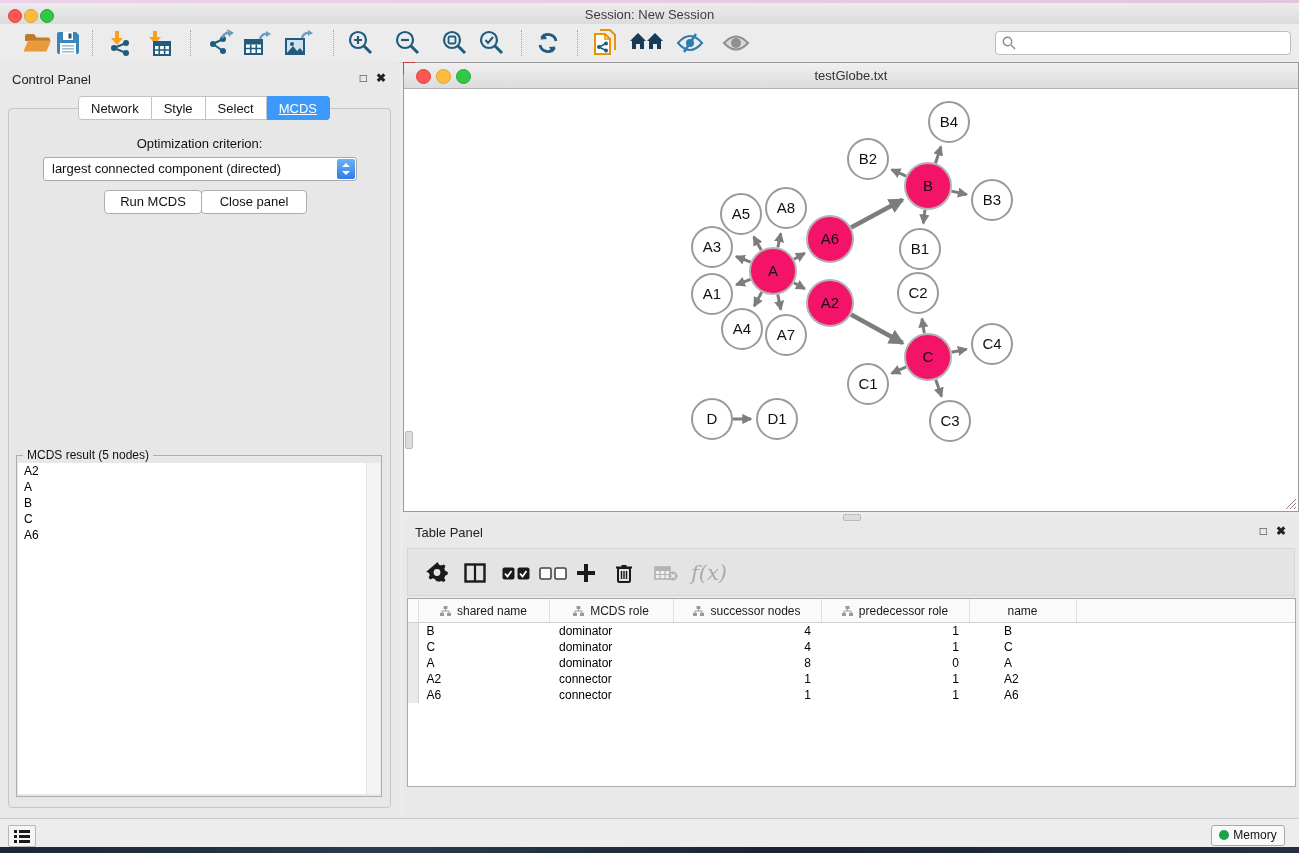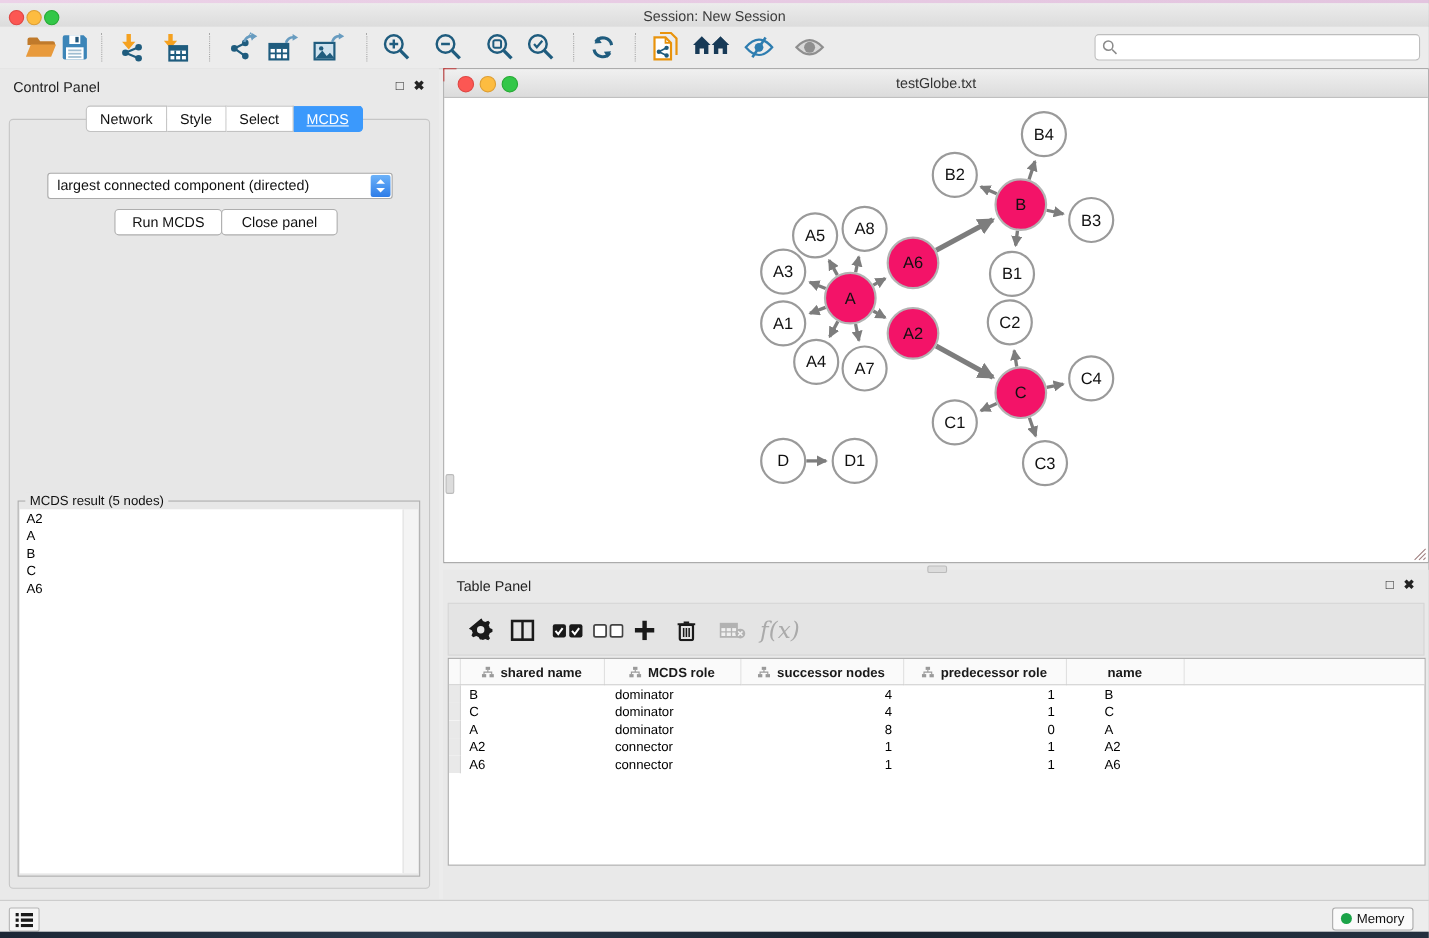--- a/index.html
+++ b/index.html
@@ -50,21 +50,21 @@
   .red-corner{position:absolute;left:-1px;top:-1px;width:10px;height:10px;border-left:2px solid #c24444;border-top:2px solid #c24444;}
   .resize-grip{position:absolute;right:1px;bottom:1px;width:13px;height:13px;}
   .grip-h{position:absolute;left:1px;top:368px;width:6px;height:16px;background:#dcdcdc;border:1px solid #bbb;border-radius:2px;}
   
   .table-panel{position:absolute;left:403px;top:518px;width:896px;height:300px;background:#e9e9e9;}
   .tp-title{position:absolute;left:12px;top:7px;font-size:13px;color:#222;}
   .tp-toolbar{position:absolute;left:4px;top:30px;width:888px;height:48px;background:#e4e4e4;border:1px solid #d6d6d6;box-sizing:border-box;}
   .tp-icon{position:absolute;top:8px;height:32px;display:flex;align-items:center;justify-content:center;}
   .tbl-wrap{position:absolute;left:4px;top:80px;width:889px;height:189px;background:#fff;border:1px solid #a9a9a9;box-sizing:border-box;overflow:hidden;}
   table.datatable{border-collapse:collapse;table-layout:fixed;width:887px;font-size:12px;color:#000;}
-  table.datatable th{height:21px;background:#fafafa;border-bottom:1px solid #cfcfcf;border-right:1px solid #e0e0e0;font-weight:bold;font-size:12px;color:#1a1a1a;text-align:center;overflow:hidden;white-space:nowrap;margin-top:25px;}
+  table.datatable th{height:21px;background:#fafafa;border-bottom:1px solid #cfcfcf;border-right:1px solid #e0e0e0;font-weight:normal;font-size:12px;color:#1a1a1a;text-align:center;overflow:hidden;white-space:nowrap;margin-top:25px;}
   table.datatable th .hicon{margin-right:6px;vertical-align:-1px;}
   table.datatable td{height:16px;padding:0;overflow:hidden;white-space:nowrap;}
   td.gutter,th.gutter{background:#e9e9e9;border-right:1px solid #d2d2d2;}
   .bottom-tabs{position:absolute;left:0;top:271px;width:100%;text-align:center;}
   
   .status-bar{position:absolute;left:0;top:818px;width:100%;height:29px;background:#ededed;border-top:1px solid #c9c9c9;}
   .list-btn{position:absolute;left:8px;top:6px;width:26px;height:20px;background:#f6f6f6;border:1px solid #b5b5b5;border-radius:2px;display:flex;align-items:center;justify-content:center;}
   .memory-btn{position:absolute;right:14px;top:6px;width:72px;height:19px;background:#fafafa;border:1px solid #a9a9a9;border-radius:3px;font-size:12px;color:#111;line-height:18px;text-align:center;}
   .memory-btn .dot{display:inline-block;width:10px;height:10px;border-radius:50%;background:#1ba348;margin-right:4px;vertical-align:-1px;}
   .wallpaper-bottom{position:absolute;left:0;top:847px;width:100%;height:6px;background:linear-gradient(90deg,#1c2736,#2b3a4d 30%,#1a2431 60%,#24303f);}
@@ -235,20 +235,21 @@
       <input type="text" placeholder="" style="">
     </div>
   </div>
 
   <div class="control-panel">
     <div class="cp-title">Control Panel</div>
     <span class="panel-btn" style="right:32px">□</span>
     <span class="panel-btn" style="right:13px;font-weight:bold">✖</span>
     <div class="cp-box"></div>
     <div class="tab-group" style="left:78px;top:34px" id="cp-tabs"><span class="tab">Network</span><span class="tab">Style</span><span class="tab">Select</span><span class="tab active">MCDS</span></div>
+    <div class="opt-label">Optimization criterion:</div>
     <div class="criterion">
       <span class="val">largest connected component (directed)</span>
       <span class="stepper">
           <i class="up"></i>
           <i class="dn"></i>
         </span>
     </div>
     <div class="cp-button" style="left:104px;width:96px">Run MCDS</div>
     <div class="cp-button" style="left:201px;width:104px">Close panel</div>
     <div class="fieldset">

